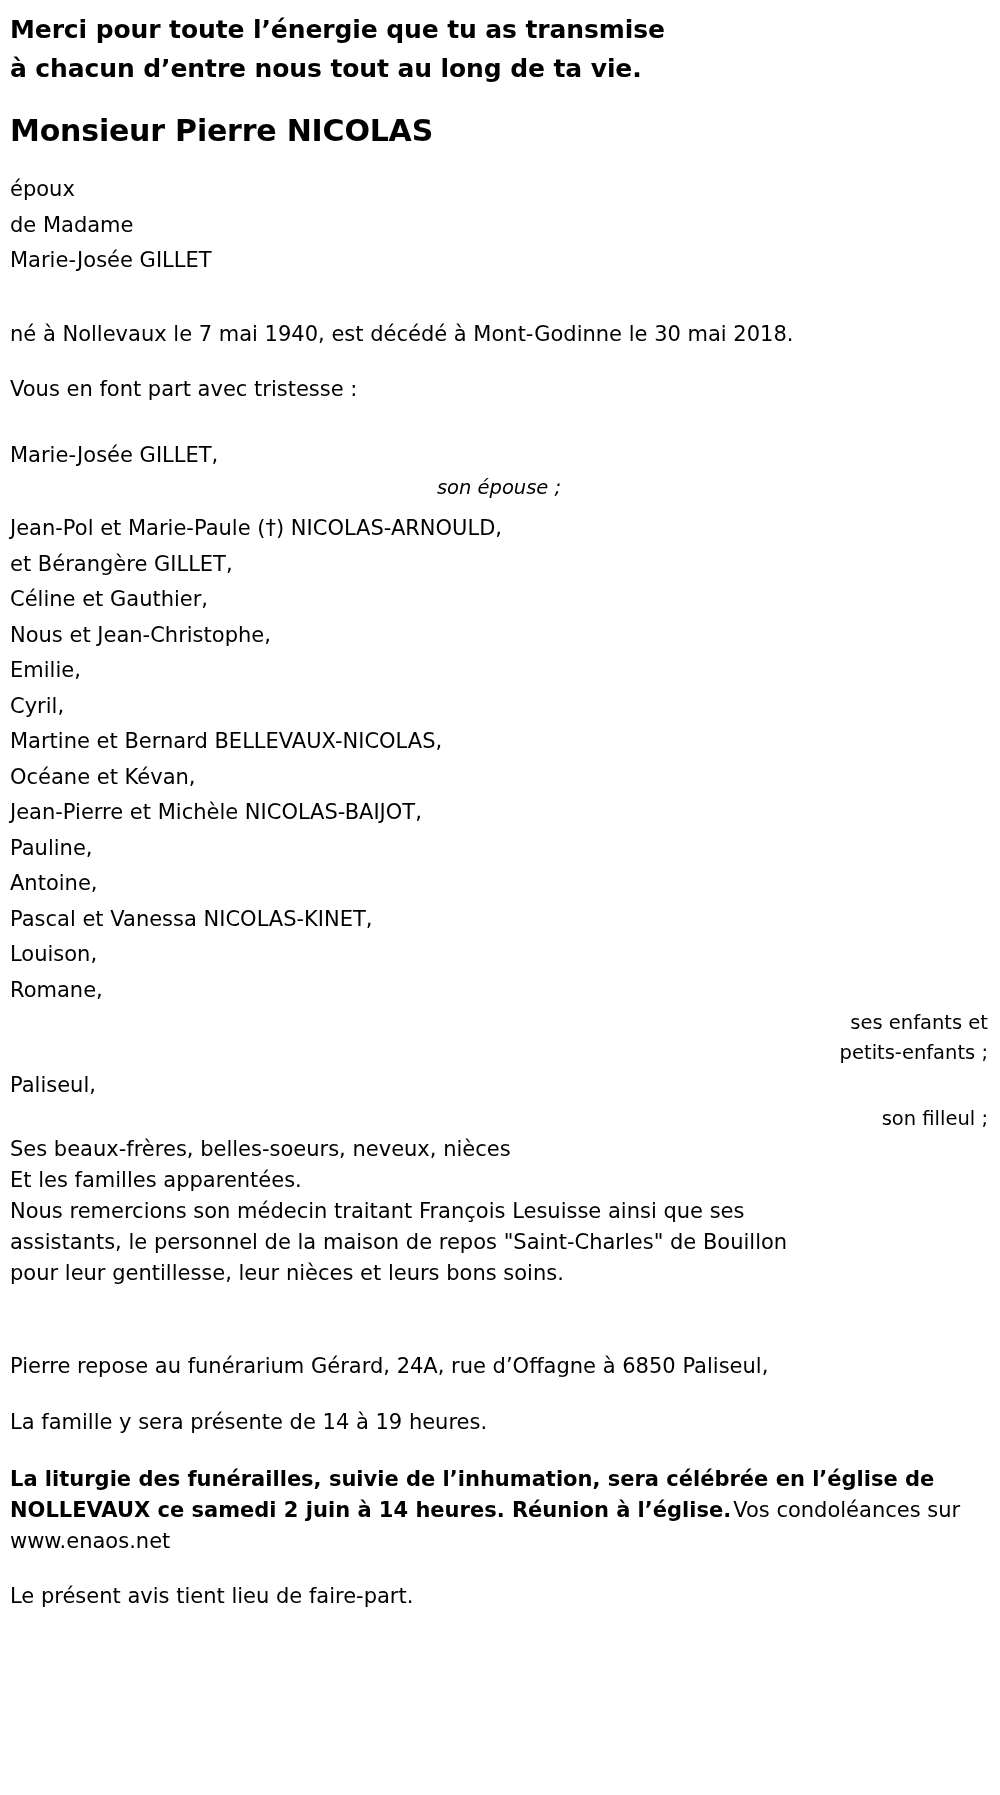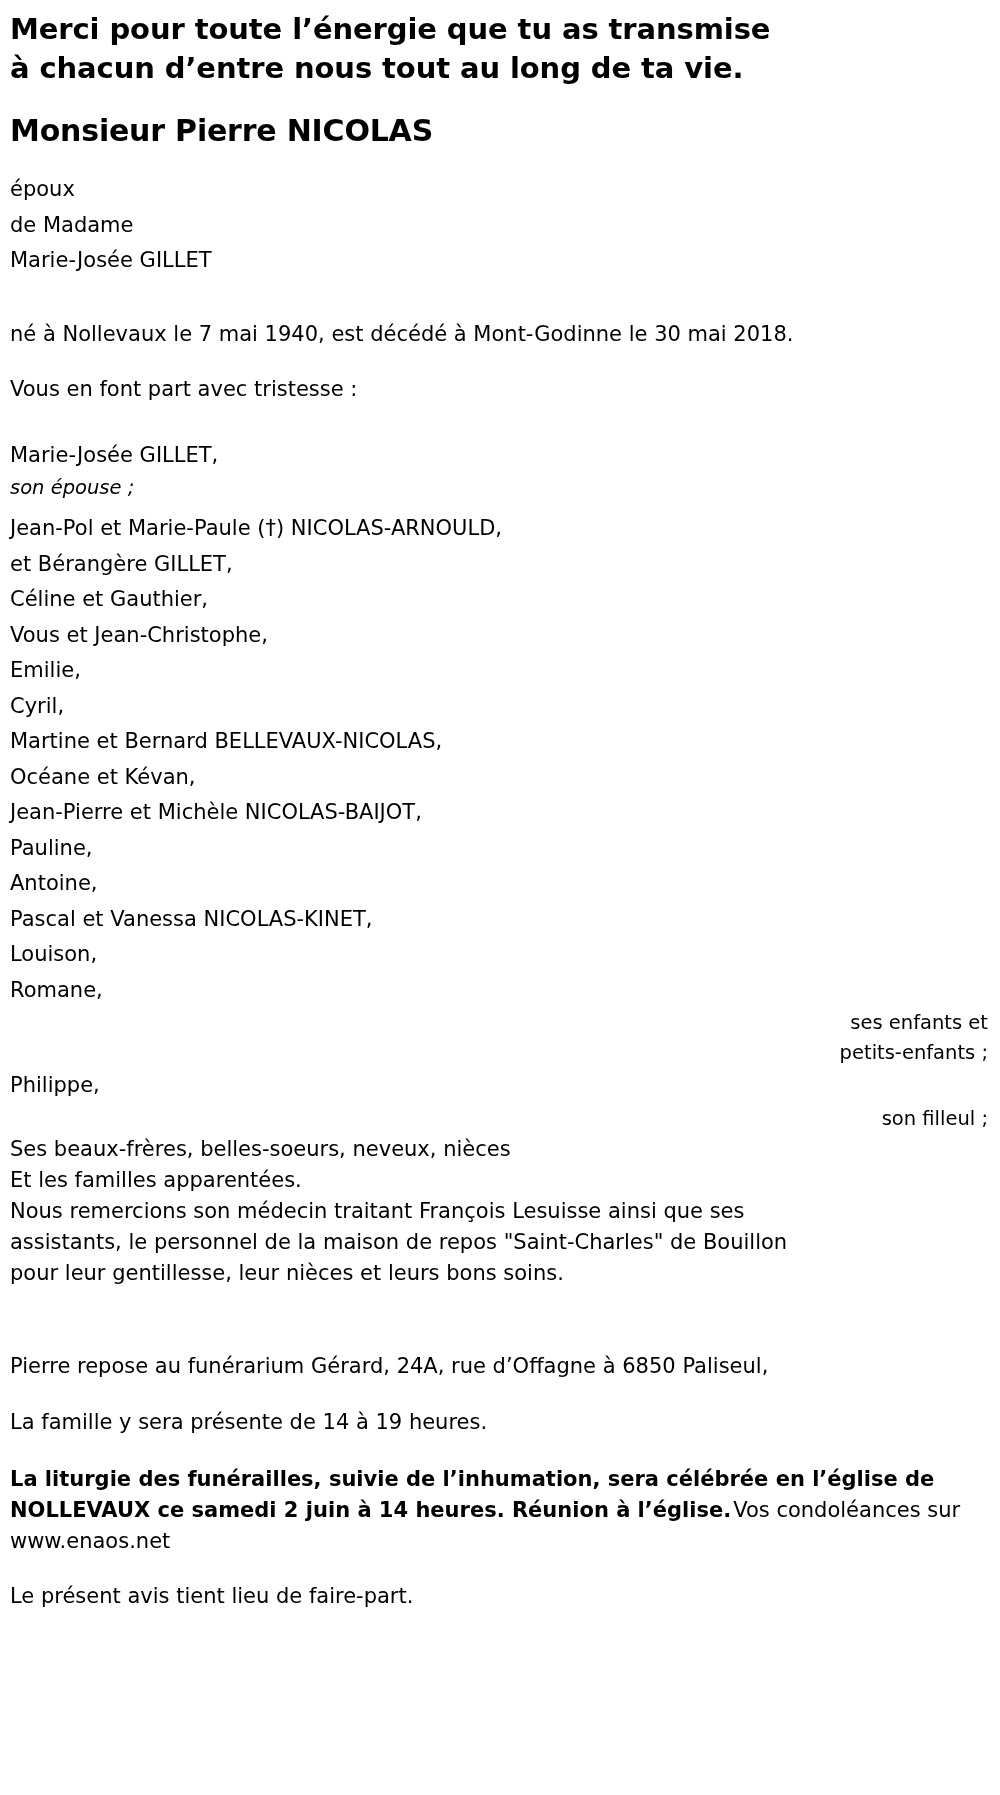--- a/index.html
+++ b/index.html
@@ -16,21 +16,21 @@
   }
   .page {
     width: 1000px;
     min-height: 1795px;
     box-sizing: border-box;
     padding: 10px 12px 10px 10px;
     position: relative;
   }
   .intro {
     font-weight: bold;
-    font-size: 29px;
+    font-size: 25px;
     line-height: 39px;
     letter-spacing: -0.1px;
   }
   .intro div { white-space: pre; }
   .name {
     font-weight: bold;
     font-size: 30px;
     line-height: 38px;
     margin-top: 24px;
     letter-spacing: -0.2px;
@@ -55,21 +55,21 @@
     margin-top: 34px;
   }
   .names .row {
     position: relative;
     line-height: 35.5px;
     min-height: 35.5px;
   }
   .role {
     font-style: italic;
     font-size: 19.5px;
-    text-align: left;
+    text-align: center;
     display: block;
     line-height: 30px;
   }
   .role-two {
     text-align: right;
     font-size: 19.5px;
     line-height: 30px;
   }
   .gap-small { height: 8px; }
   .family-lines {
@@ -137,21 +137,21 @@
     <div class="row">
       <span>Jean-Pol et Marie-Paule (†) NICOLAS-ARNOULD,</span>
     </div>
     <div class="row">
       <span>et Bérangère GILLET,</span>
     </div>
     <div class="row">
       <span>Céline et Gauthier,</span>
     </div>
     <div class="row">
-      <span>Vous et Jean-Christophe,</span>
+      <span>Nous et Jean-Christophe,</span>
     </div>
     <div class="row">
       <span>Emilie,</span>
     </div>
     <div class="row">
       <span>Cyril,</span>
     </div>
     <div class="row">
       <span>Martine et Bernard BELLEVAUX-NICOLAS,</span>
     </div>
@@ -174,21 +174,21 @@
       <span>Louison,</span>
     </div>
     <div class="row">
       <span>Romane,</span>
     </div>
 
     <div class="role-two">ses enfants et</div>
     <div class="role-two">petits-enfants ;</div>
 
     <div class="row">
-      <span>Philippe,</span>
+      <span>Paliseul,</span>
     </div>
     <div class="role-two">son filleul ;</div>
 
   </div>
 
   <div class="family-lines">
     <div>Ses beaux-frères, belles-soeurs, neveux, nièces</div>
     <div>Et les familles apparentées.</div>
   </div>
 

